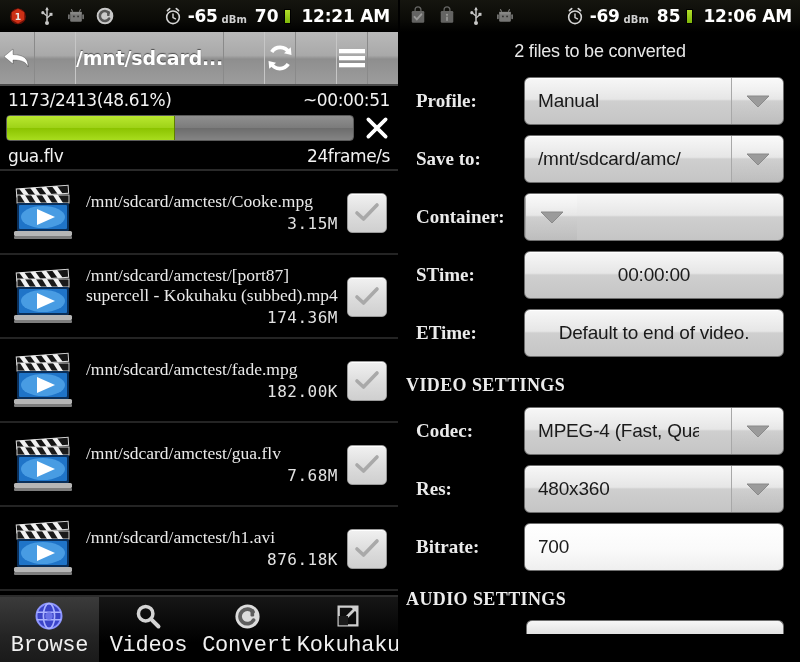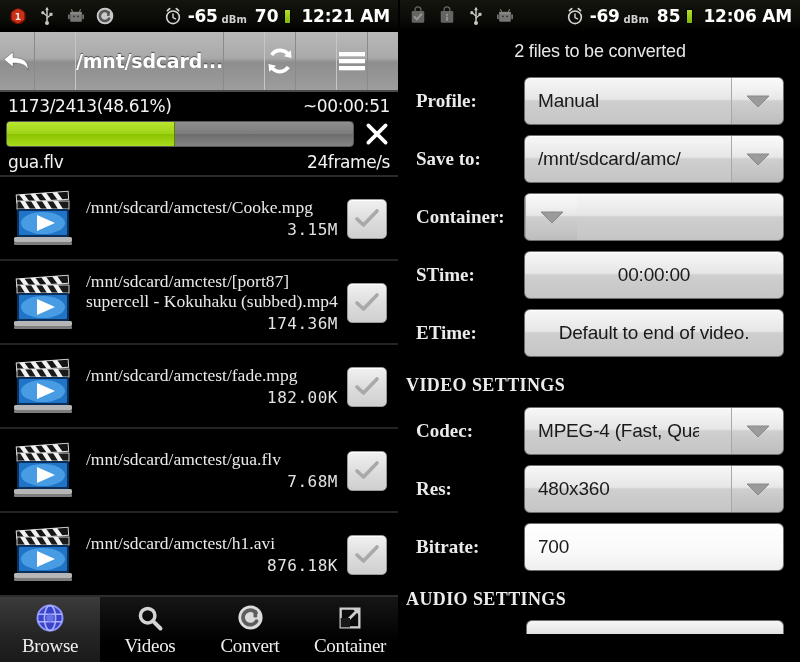--- a/index.html
+++ b/index.html
@@ -57,21 +57,21 @@
     margin-left: 1px;
   }
   .sb-clock {
     font-family: "DejaVu Sans", sans-serif;
     font-weight: bold; font-size: 17px; color: #fff;
     margin-left: 5px; letter-spacing: -0.2px;
   }
 
   
   .toolbar {
-    height: 60px;
+    height: 54px;
     background: linear-gradient(#b9b9b9 0%, #a9a9a9 45%, #8e8e8e 52%, #9d9d9d 100%);
     border-bottom: 2px solid #4a4a4a;
     display: flex; align-items: stretch; gap: 40px;
   }
   .tb-btn {
     display: flex; align-items: center; justify-content: center;
     border-right: 1px solid #8a8a8a;
     border-left: 1px solid #c6c6c6;
     position: relative;
   }
@@ -171,22 +171,22 @@
     flex: 1;
     display: flex; flex-direction: column;
     align-items: center; justify-content: center;
     gap: 2px;
     position: relative;
   }
   .tab.active { background: linear-gradient(#3b3b3b, #242424 60%, #1a1a1a); }
   .tab-ico { height: 30px; display: flex; align-items: center; justify-content: center; }
   .tab-label {
     color: #f0f0f0;
-    font-family: Liberation Serif, serif;
-    font-size: 19px;
+    font-family: Liberation Mono, monospace;
+    font-size: 22px;
     letter-spacing: -0.3px;
   }
 
   
   .rp-body { padding: 0; }
   .files-note {
     text-align: center;
     color: #e8e8e8;
     font-family: "Liberation Sans", sans-serif;
     font-size: 18px;
@@ -573,21 +573,21 @@
         </div>
         <div class="tab">
           <div class="tab-ico">
             <svg width="28" height="28" viewBox="0 0 24 24">
       <path d="M4 4h16v16H4z" fill="none" stroke="#cfcfcf" stroke-width="2"></path>
       <path d="M10 14 L19 5" stroke="#cfcfcf" stroke-width="2.4"></path>
       <polygon points="20,3.4 20.6,10 14,4" fill="#cfcfcf"></polygon>
       <rect x="4" y="12" width="8" height="8" fill="#1a1a1a"></rect>
     </svg>
           </div>
-                 <div class="tab-label">Container</div>
+                 <div class="tab-label">Kokuhaku</div>
         </div>
       </div>
   </div>
 
   <div class="panel panel-right">
 
     <div class="statusbar">
       <div class="sb-left">
         <svg class="sb-ico dim" viewBox="0 0 24 24">
           <rect x="4.5" y="6" width="15" height="14" rx="1.5" fill="#9a9a9a"></rect>

